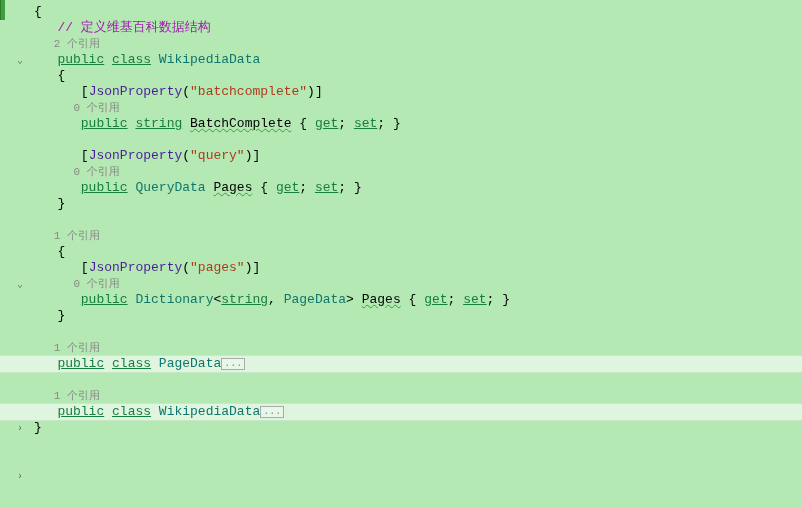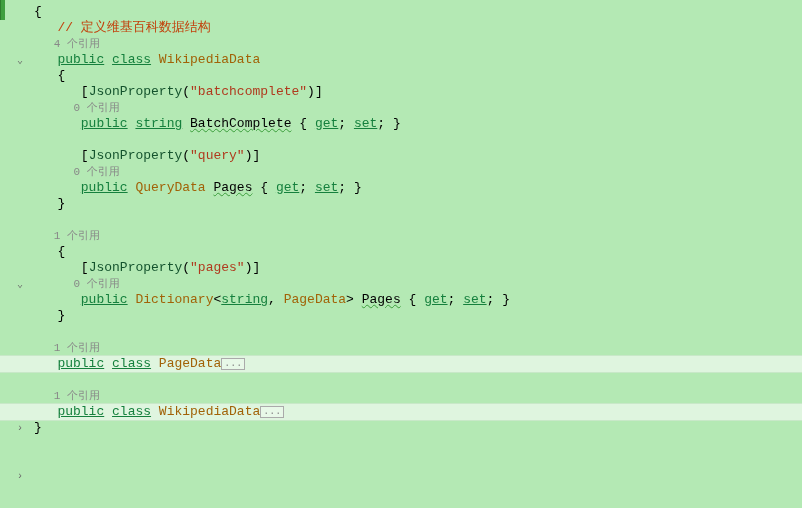--- a/index.html
+++ b/index.html
@@ -81,45 +81,45 @@
     vertical-align: middle;
     color: #888;
   }
   .underline-wavy {
     text-decoration: underline wavy #3a9d3a;
     text-decoration-thickness: 1px;
     text-align: right;
   }
   
   .k { color: #15803d; text-decoration: underline; }      
-  .t { color: #a16207; }      
+  .t { color: #0f766e; }      
   .s { color: #b03a1e; }      
-  .c { color: #c2410c; }      
+  .c { color: #a21caf; }      
   .p { color: #000; }         
-  .a { color: #14532d; }      
+  .a { color: #4c1d95; }      
 </style>
 </head>
 <body>
 
 <div class="editor">
   <div class="gutter">
     <div class="change-bar"></div>
     <div class="fold-glyph" style="top:55px">⌄</div>
     <div class="fold-glyph" style="top:279px">⌄</div>
     <div class="fold-glyph" style="top:423px">›</div>
     <div class="fold-glyph" style="top:471px">›</div>
   </div>
 
   <div class="code">
 
     <div class="line"><span class="p">{</span></div>
 
     <div class="line">   <span class="c">// 定义维基百科数据结构</span></div>
 
-    <div class="line codelens">   <span>4 个引用</span></div>
+    <div class="line codelens">   <span>2 个引用</span></div>
 
     <div class="line">   <span class="k">public</span> <span class="k">class</span> <span class="t">WikipediaData</span></div>
 
     <div class="line">   <span class="p">{</span></div>
 
     <div class="line">      <span class="p">[</span><span class="a">JsonProperty</span><span class="p">(</span><span class="s">"batchcomplete"</span><span class="p">)]</span></div>
 
     <div class="line codelens">      <span>0 个引用</span></div>
 
     <div class="line">      <span class="k">public</span> <span class="k">string</span> <span class="p underline-wavy">BatchComplete</span> <span class="p">{ </span><span class="k">get</span><span class="p">; </span><span class="k">set</span><span class="p">; }</span></div>

